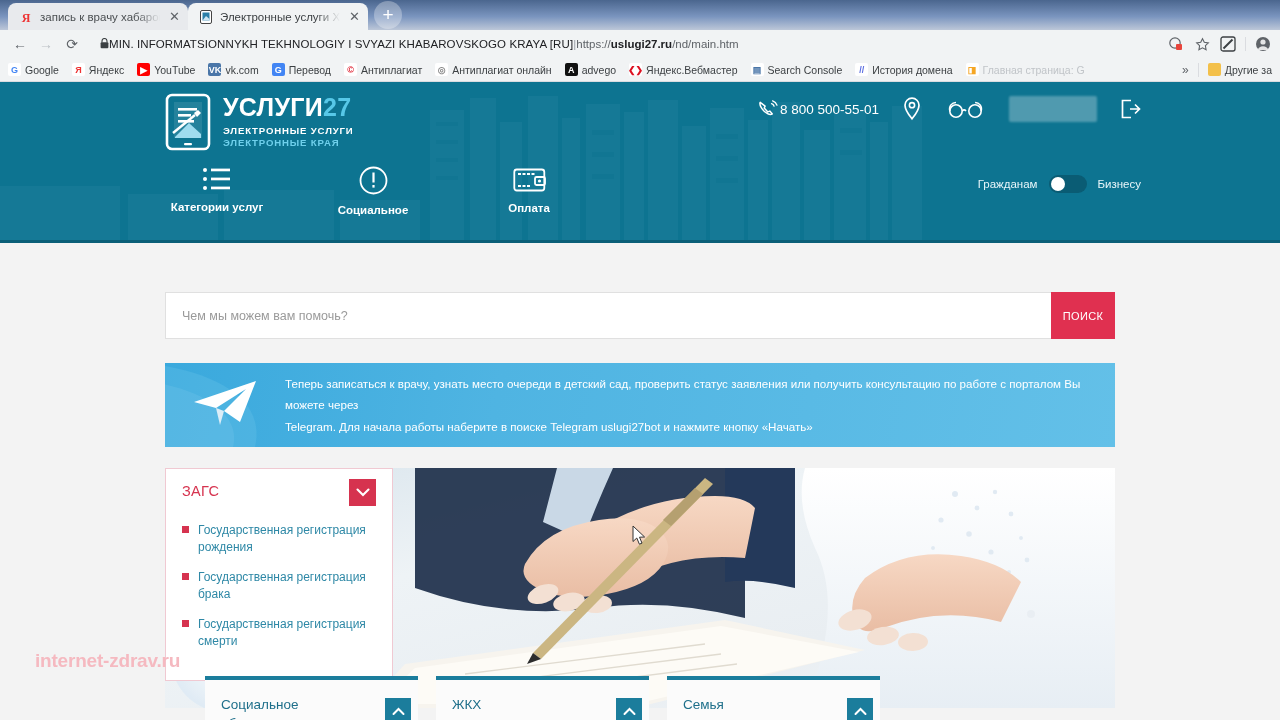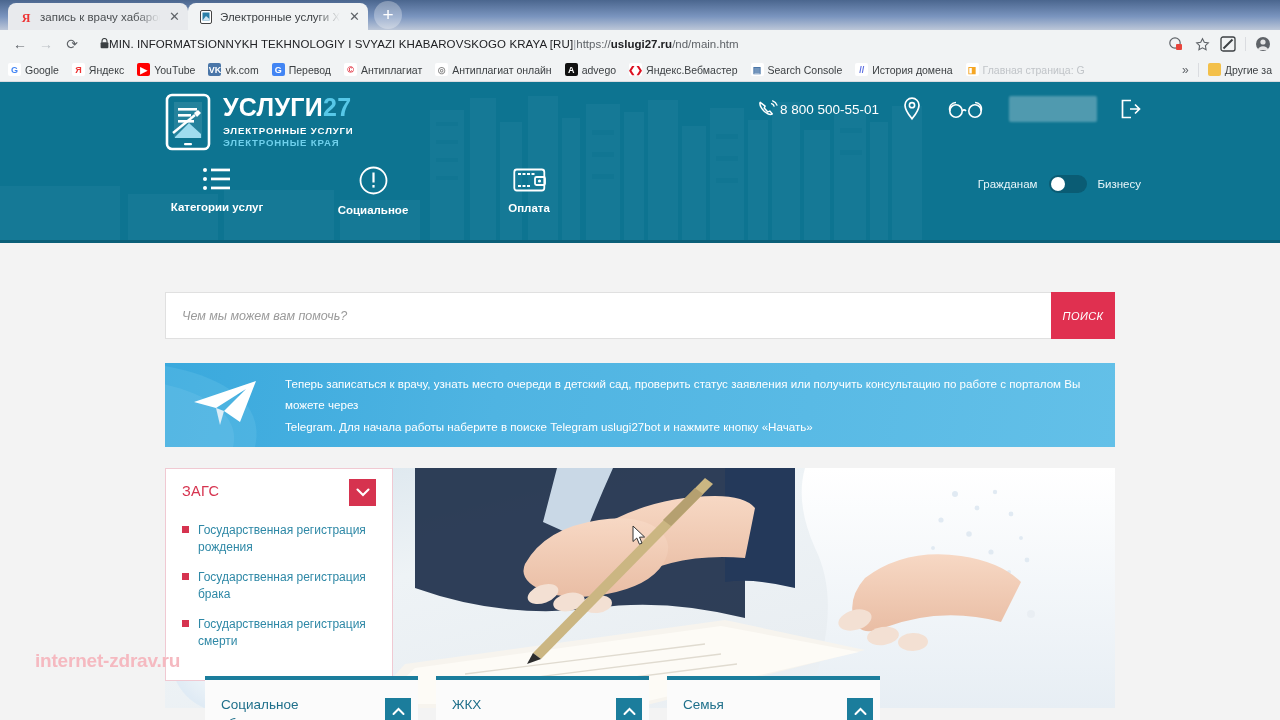--- a/index.html
+++ b/index.html
@@ -93,21 +93,21 @@
   .navitem .nlbl { font-size: 11.5px; color: #fff; white-space: nowrap; }
 
   .segment { position: absolute; right: -26px; top: 93px; display: flex; align-items: center; gap: 11px; }
   .segment .slbl { font-size: 11.5px; color: #e8f6fa; }
   .sw { width: 38px; height: 18px; border-radius: 10px; background: #0a5c74; position: relative; }
   .sw::after { content:""; position: absolute; left: 2px; top: 2px; width: 14px; height: 14px;
                border-radius: 50%; background: #fff; }
 
   .hdr-underline { height: 3px; background: #0a5f78; }
 
-  .search-wrap { width: 950px; margin: 49px auto 0; display: flex; height: 47px; font-style: italic; }
+  .search-wrap { width: 950px; margin: 49px auto 0; display: flex; height: 47px; }
   .search-input { flex: 1 1 auto; background: #fff; border: 1px solid #e0e0e0; border-right: none;
                   display: flex; align-items: center; padding: 0 16px; font-size: 12.5px; color: #9a9a9a; }
   .search-btn { width: 64px; background: #e03050; color: #fff; font-size: 11px; letter-spacing: .4px;
                 display: flex; align-items: center; justify-content: center; }
 
   .tg-banner { width: 950px; margin: 24px auto 0; height: 84px; position: relative; overflow: hidden;
                background: linear-gradient(100deg,#3aa9dd 0%,#4fb4e2 35%,#63c0e8 100%);
                display: flex; align-items: center; }
   .tg-wave { position: absolute; left: -20px; top: 0; width: 290px; height: 84px; opacity: .5; }
   .tg-plane { position: relative; width: 120px; flex: 0 0 120px; display: flex; align-items: center; justify-content: center; }

